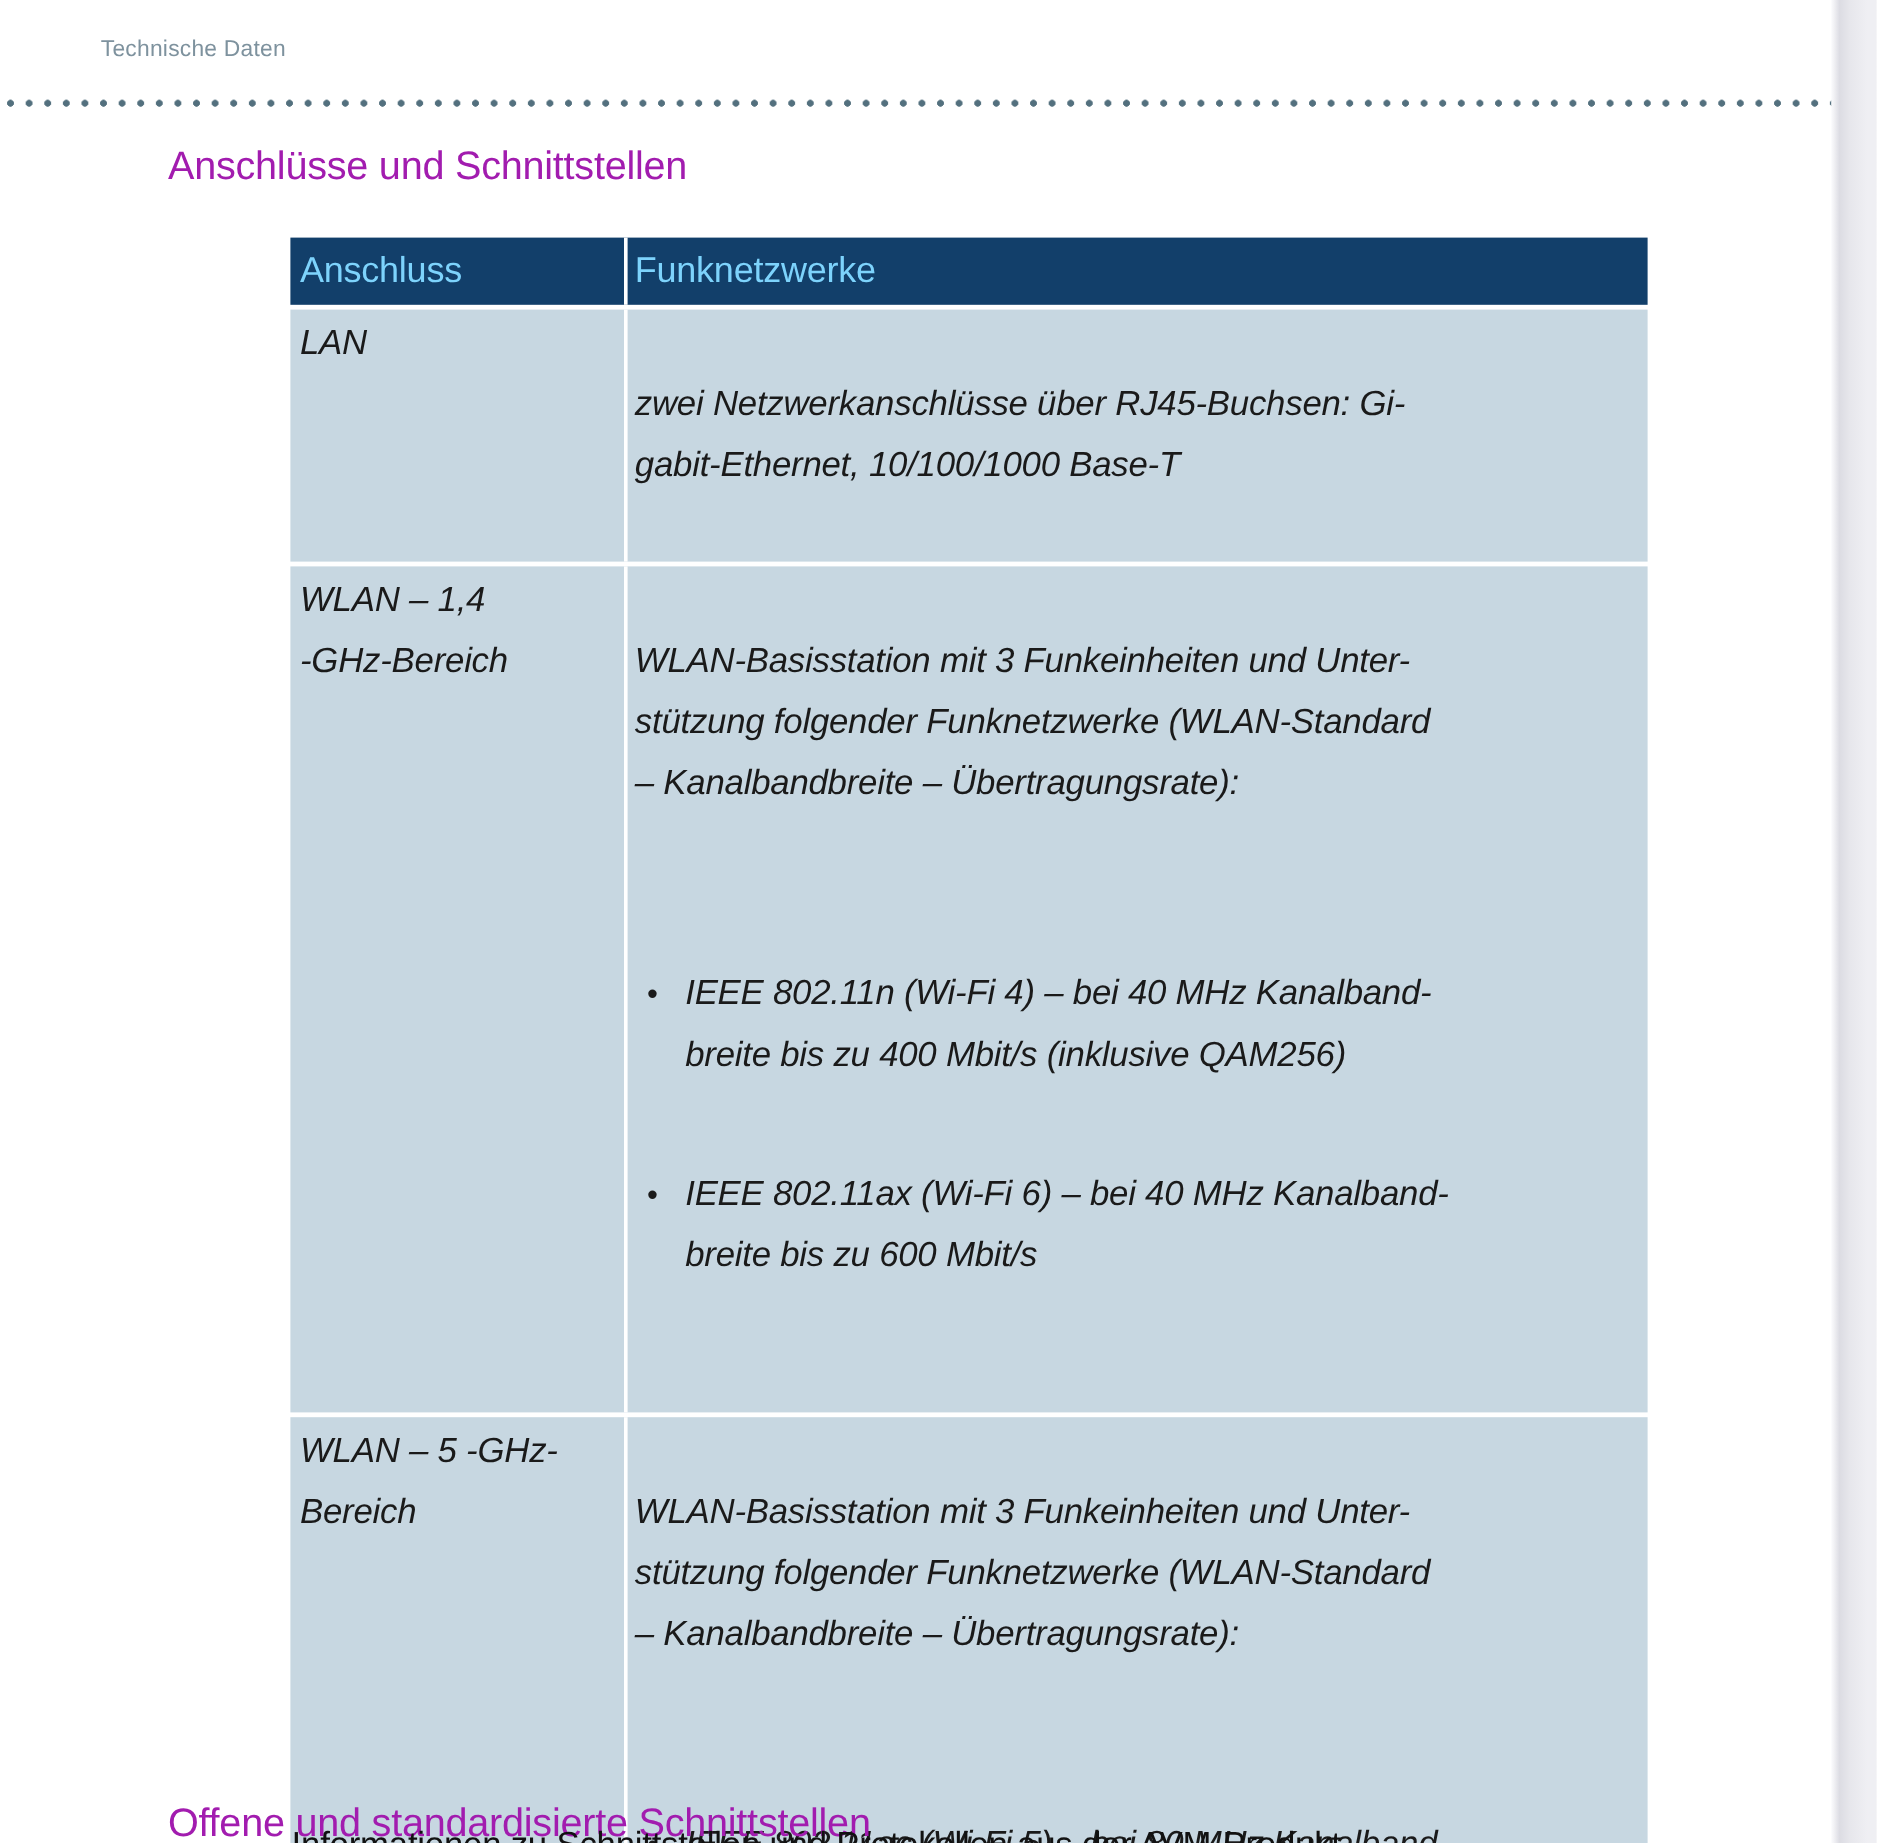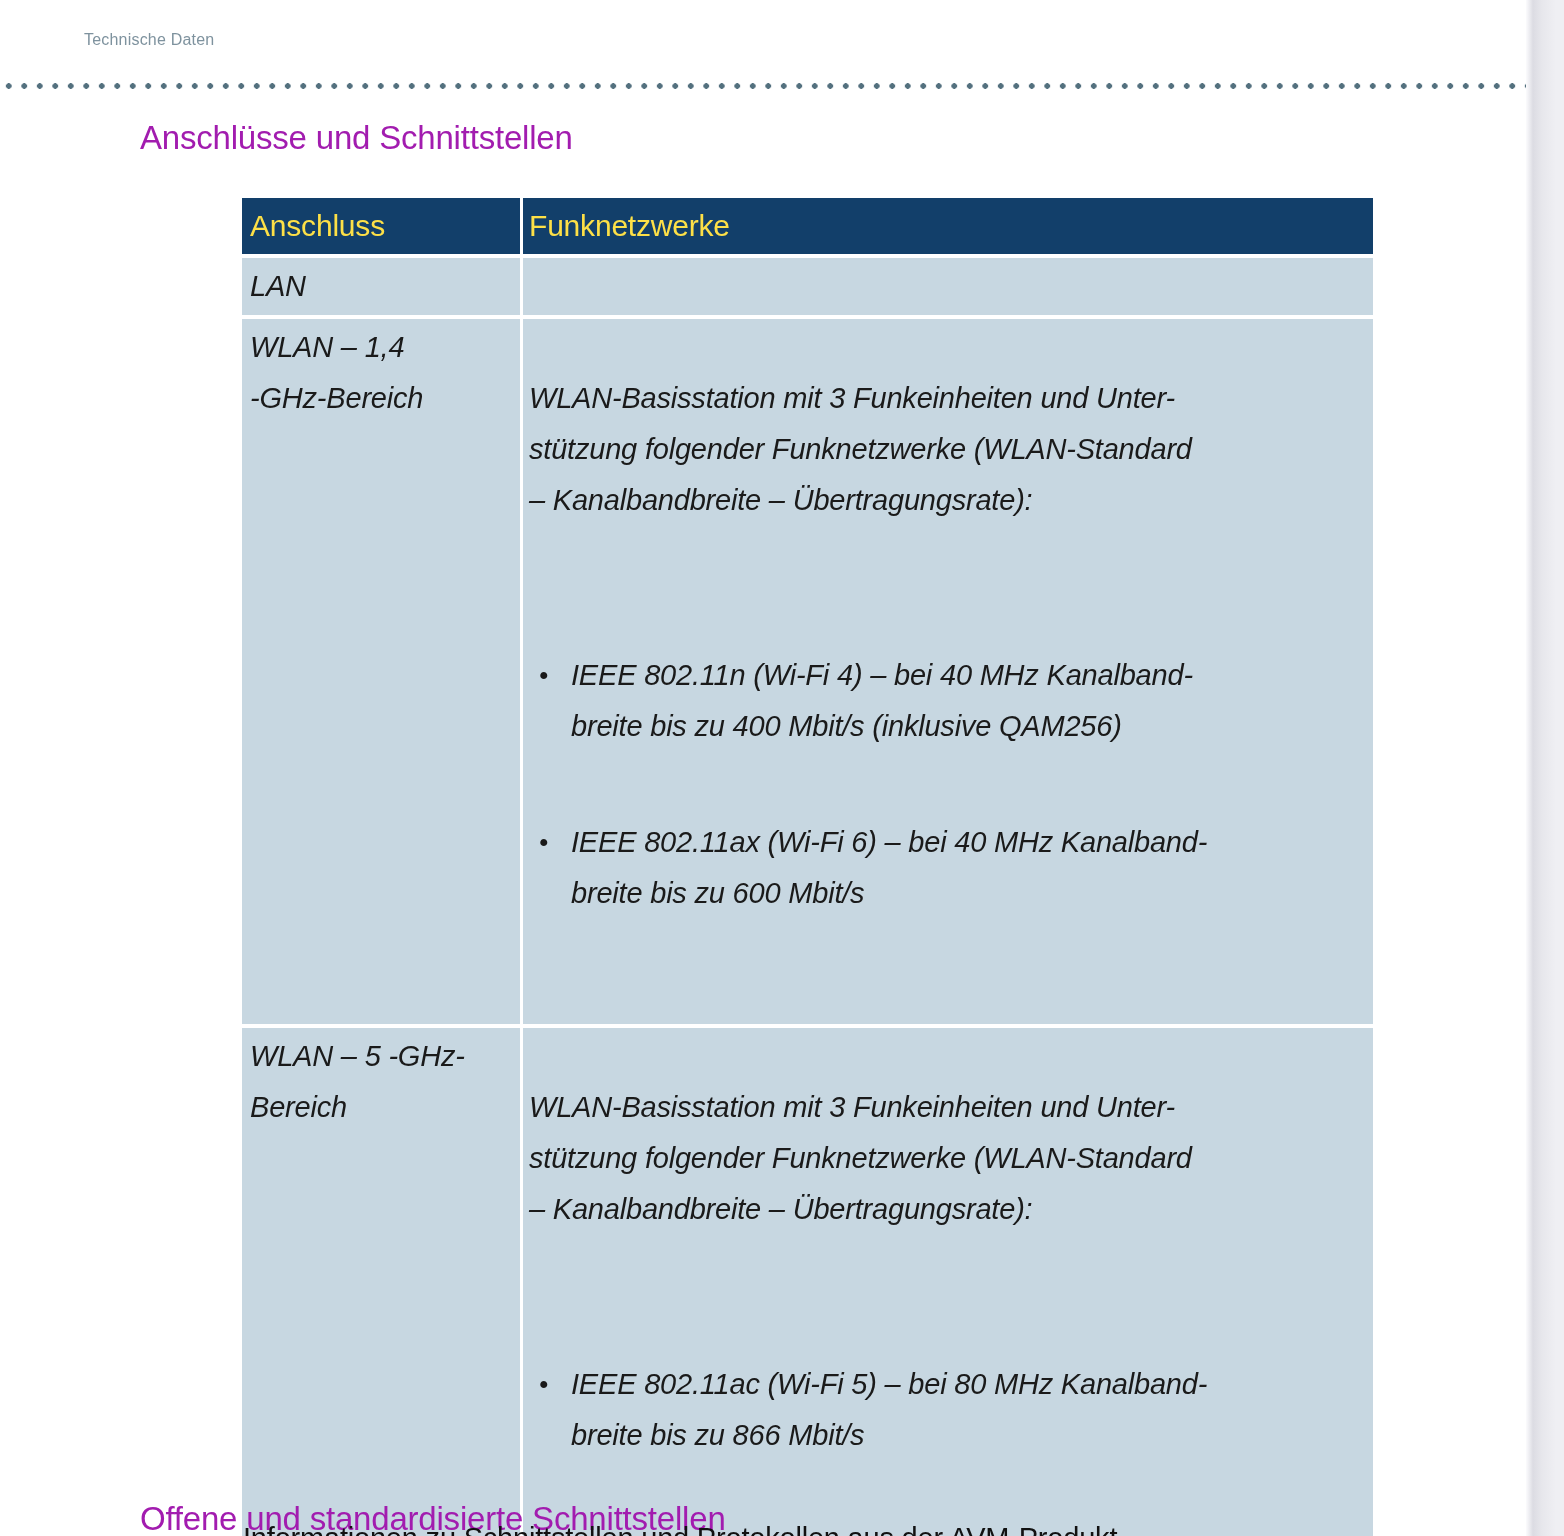--- a/index.html
+++ b/index.html
@@ -8,21 +8,21 @@
     position:relative;
     background:#ffffff;
     font-family:"Liberation Sans","DejaVu Sans",sans-serif;
     color:#1a1a1a;
     overflow:hidden;
   }
 
   
   .kicker {
     position:absolute; left:84px; top:31px;
-    font-size:16px; letter-spacing:0.2px;
+    font-size:19px; letter-spacing:0.2px;
     color:#7e929e;
   }
 
   
   .dotted {
     position:absolute; left:0; top:82px;
     width:1527px; height:7px;
     background-image:radial-gradient(circle closest-side,#53707e 88%,rgba(83,112,126,0) 100%);
     background-size:15.5px 6px;
     background-repeat:repeat-x;
@@ -52,21 +52,21 @@
     width:281px; flex:0 0 281px;
     border-right:3px solid #ffffff;
     padding:3px 6px 3px 8px;
     white-space:pre-line;
   }
   .c2 {
     flex:1 1 auto;
     padding:3px 10px 3px 6px;
     white-space:pre-line;
   }
-  .thead { background:#123f6a; color:#fde047; }
+  .thead { background:#123f6a; color:#7dd3fc; }
   .thead .c1, .thead .c2 { padding-top:5px; padding-bottom:5px; font-size:30px; line-height:46px; white-space:nowrap; }
   .tbody-row { background:#c7d7e1; }
   .tbody-row .c2 .intro { white-space:pre-line; }
 
   .cell-bullets { list-style:none; margin-top:8px; }
   .cell-bullets li {
     position:relative;
     padding-left:42px;
     margin-top:14px;
     white-space:pre-line;
@@ -106,20 +106,24 @@
 
 <div class="spec-table">
 
   <div class="trow thead">
     <div class="c1">Anschluss</div>
     <div class="c2">Funknetzwerke</div>
   </div>
 
   <div class="trow tbody-row">
     <div class="c1">LAN</div>
+    <div class="c2">
+      <div class="intro">zwei Netzwerkanschlüsse über RJ45-Buchsen: Gi-
+gabit-Ethernet, 10/100/1000 Base-T</div>
+    </div>
   </div>
 
   <div class="trow tbody-row">
     <div class="c1">WLAN – 1,4
 -GHz-Bereich</div>
     <div class="c2">
       <div class="intro">WLAN-Basisstation mit 3 Funkeinheiten und Unter-
 stützung folgender Funknetzwerke (WLAN-Standard
 – Kanalbandbreite – Übertragungsrate):</div>
       <ul class="cell-bullets">

